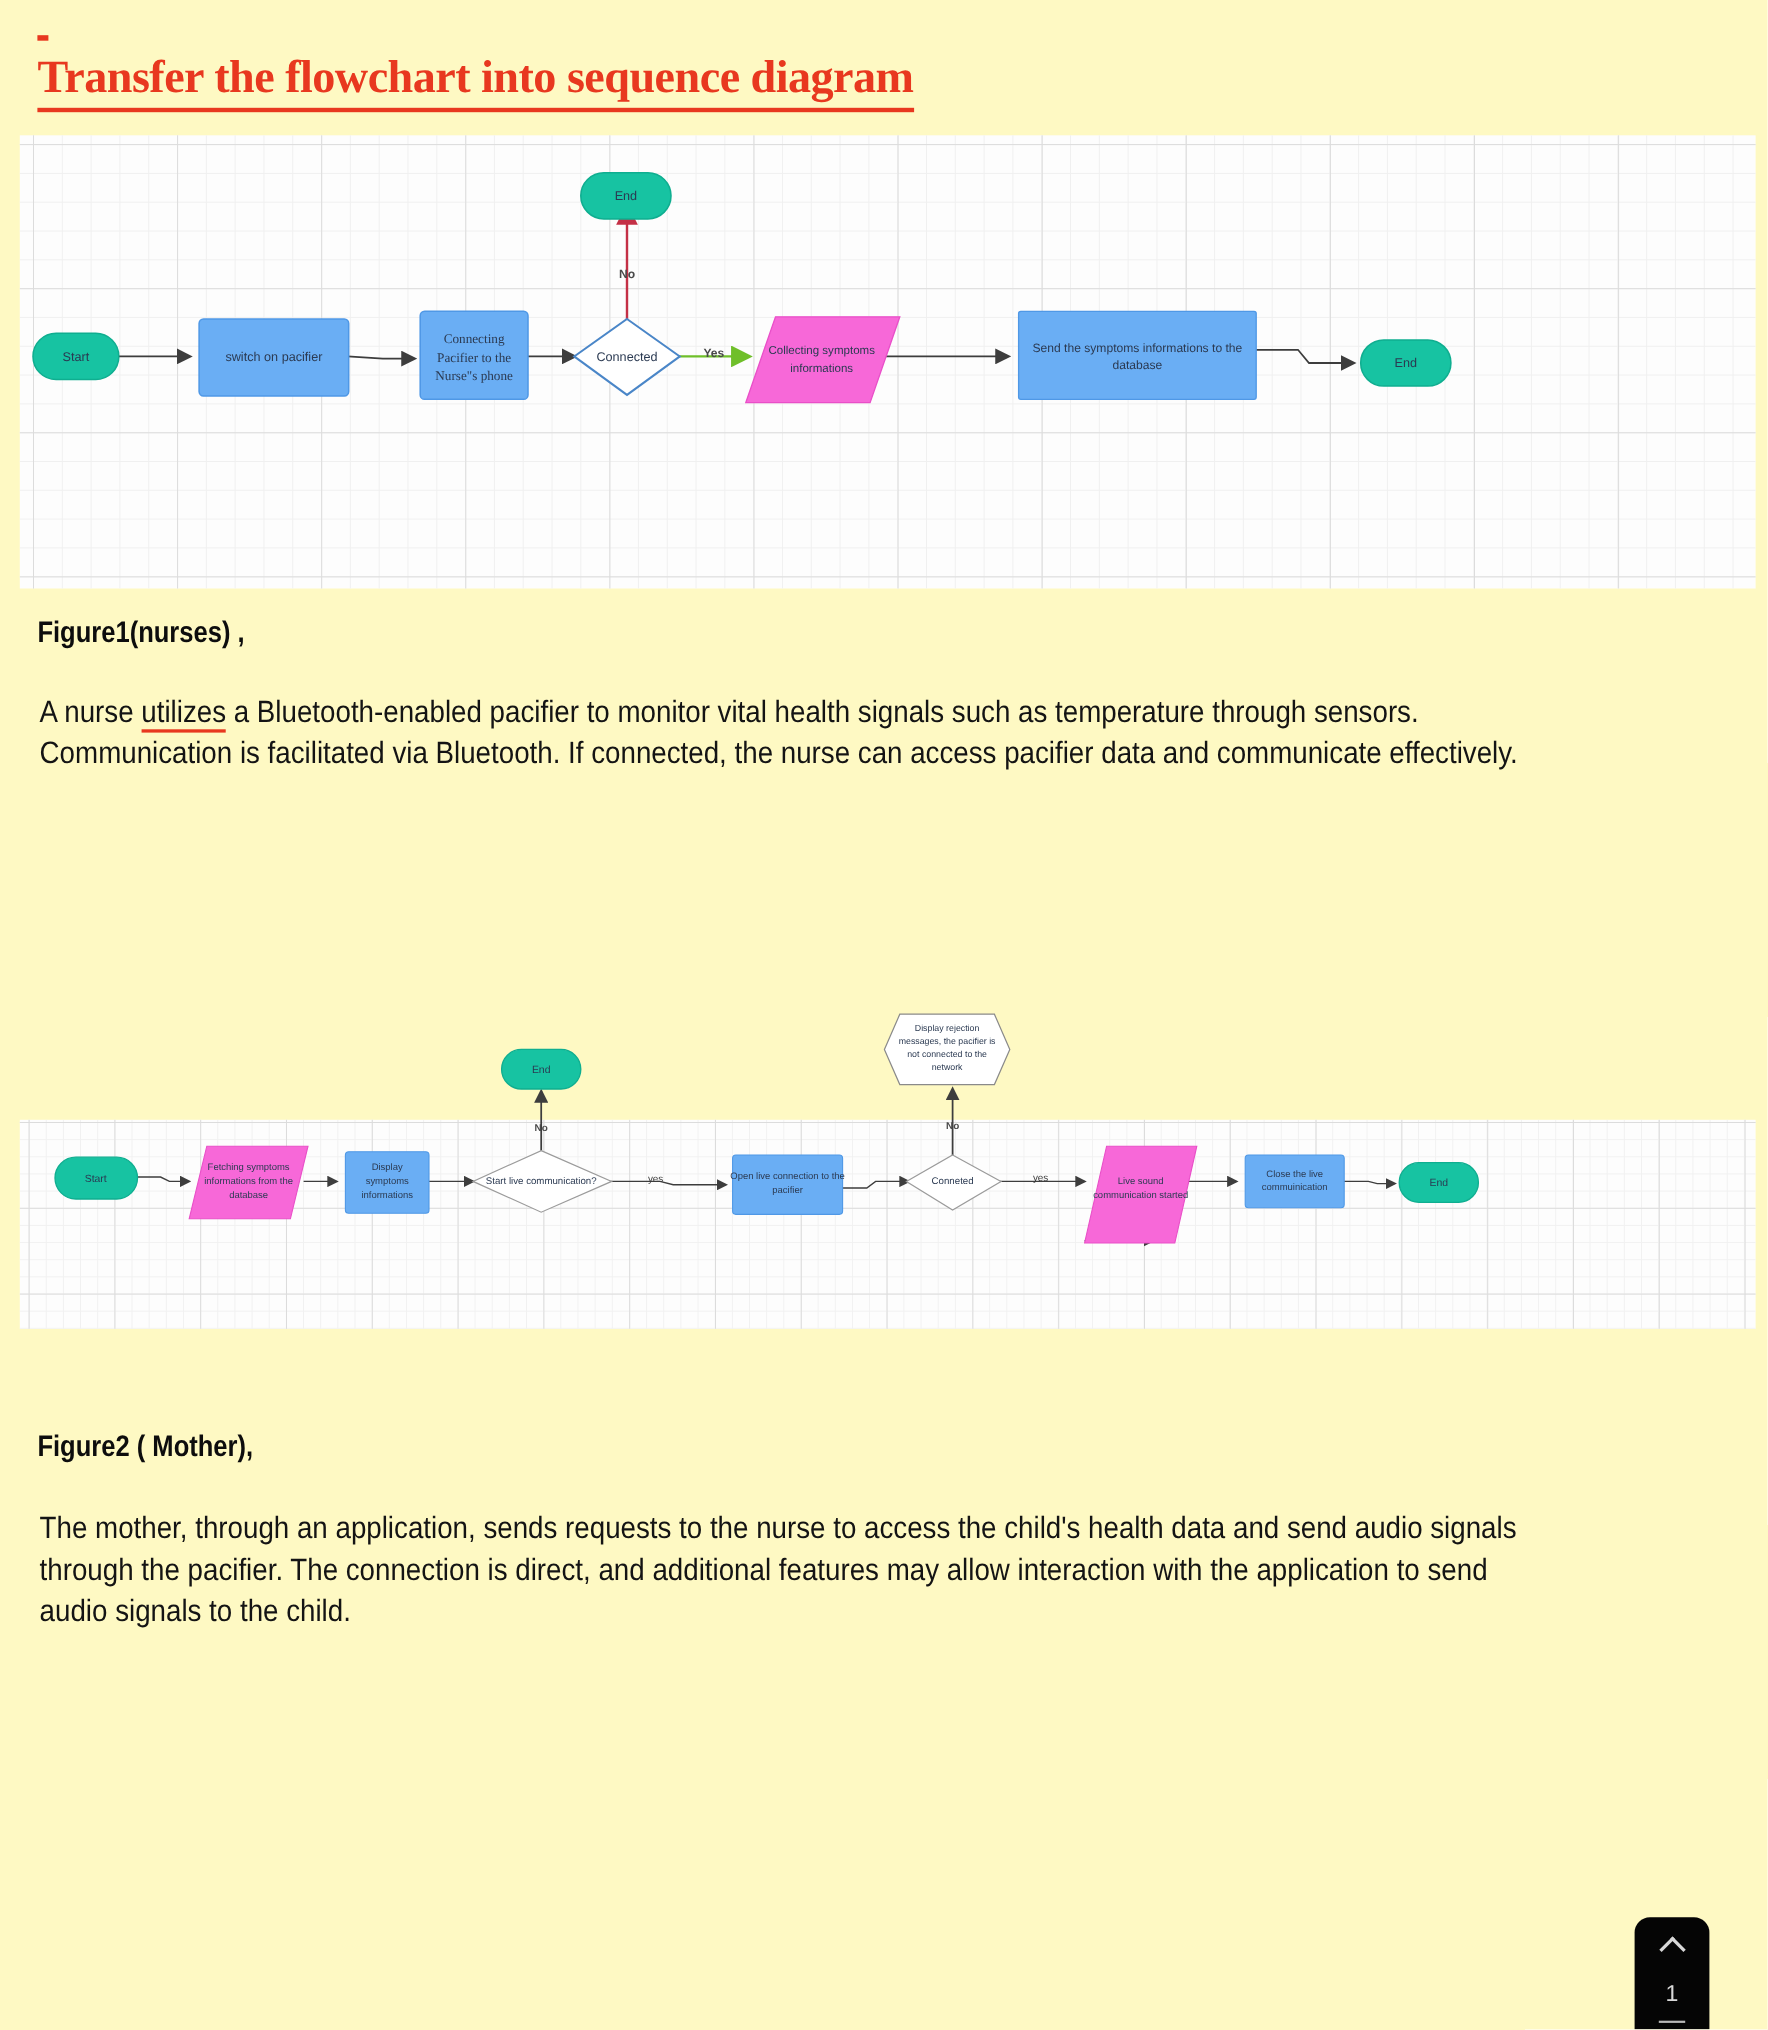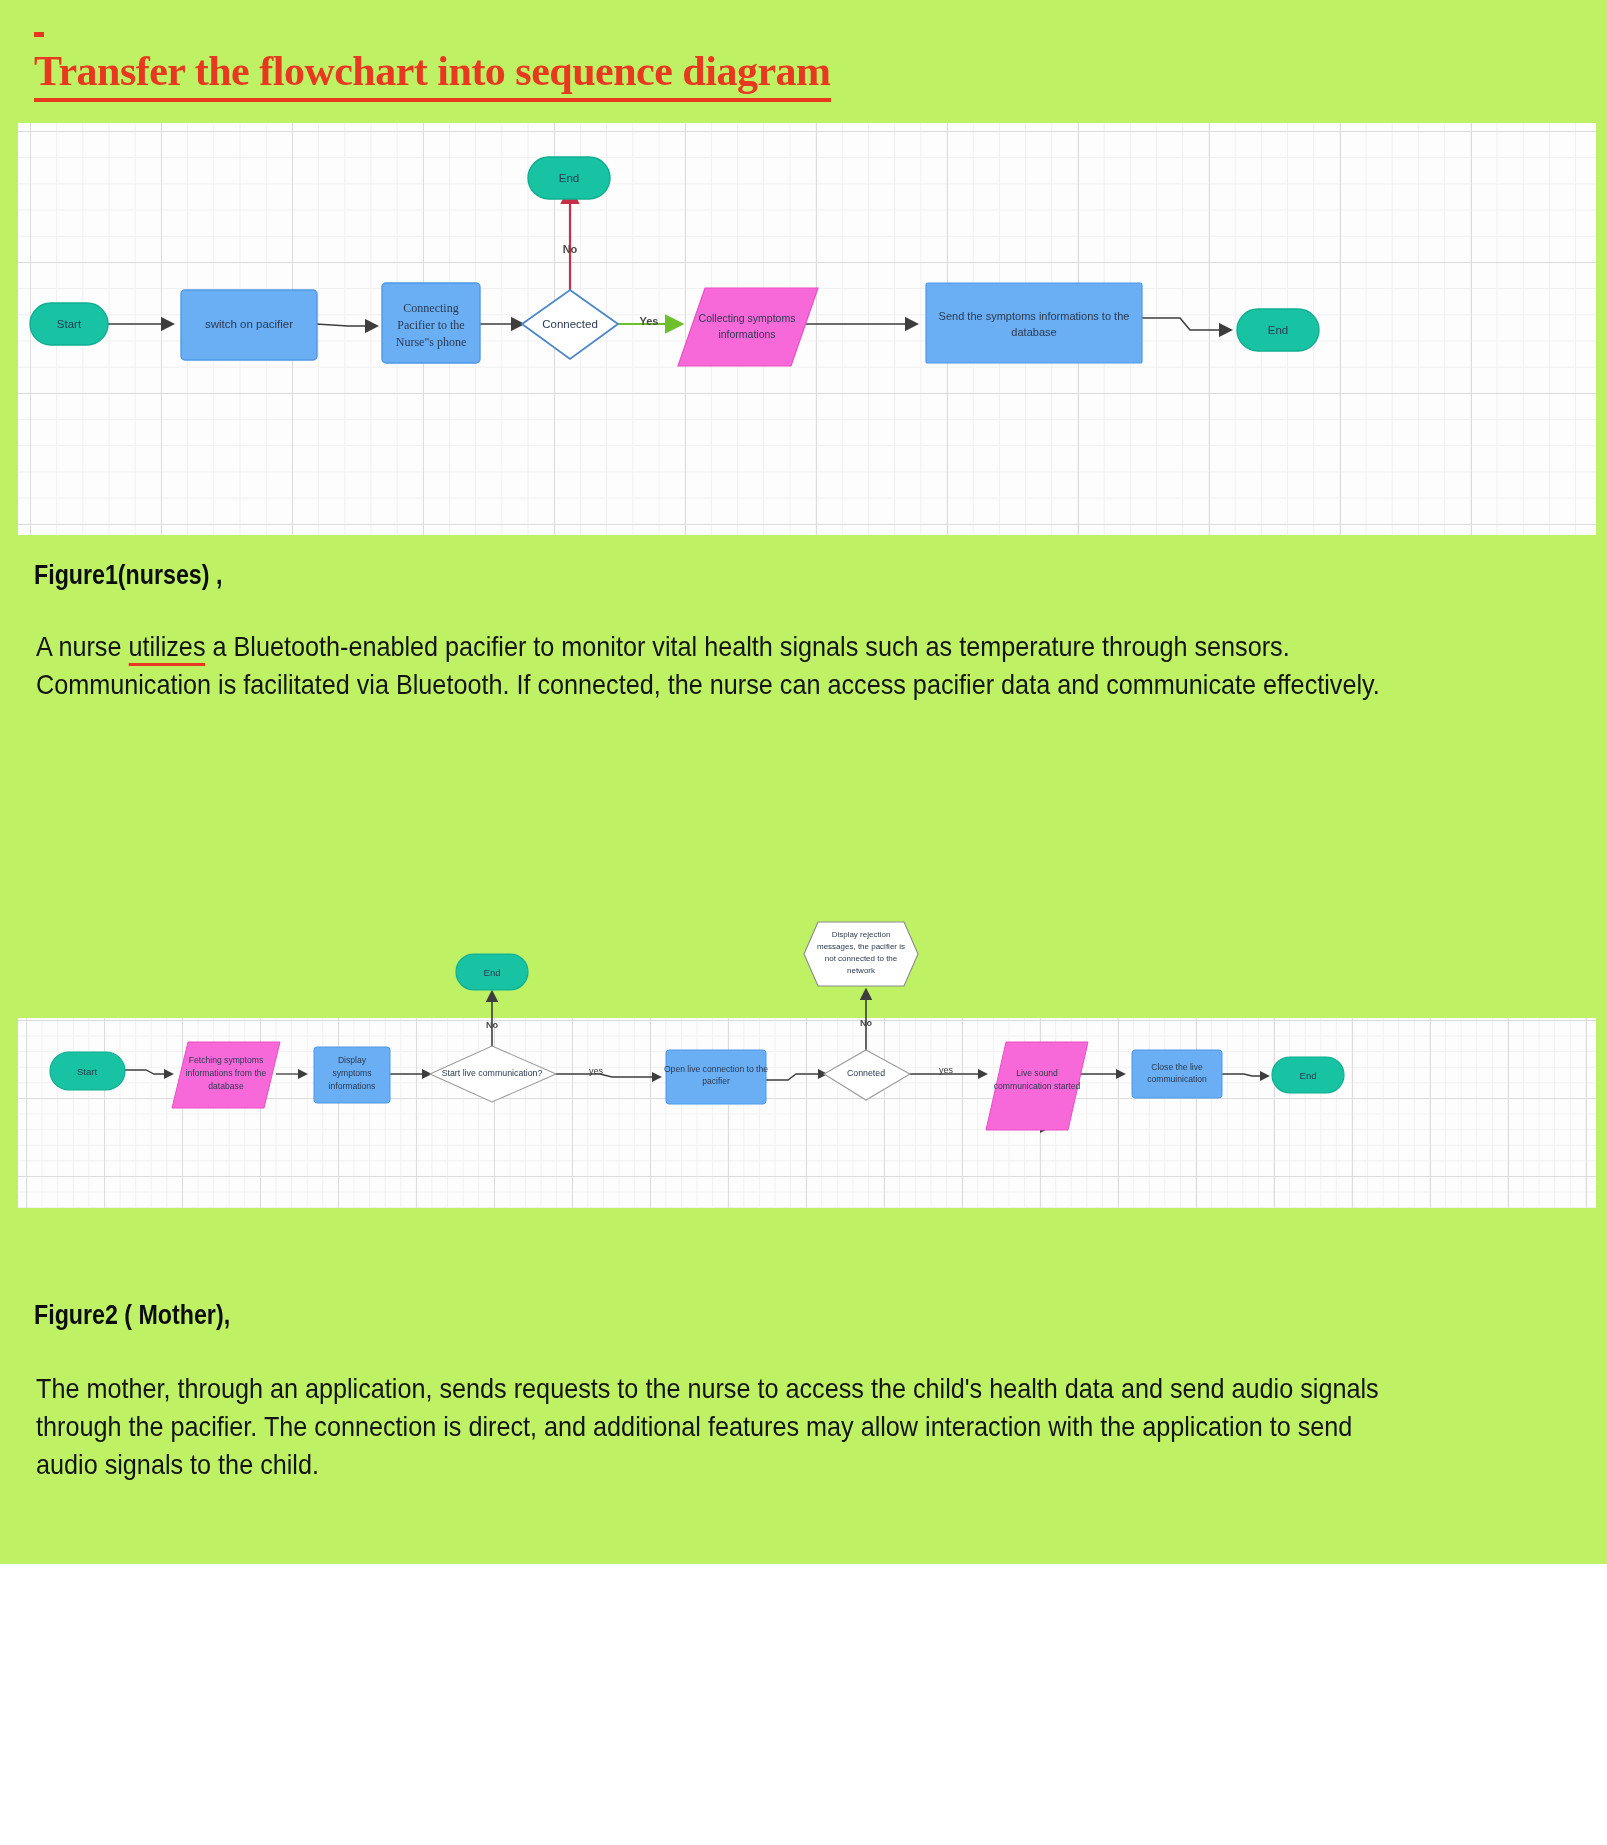--- a/index.html
+++ b/index.html
@@ -4,22 +4,22 @@
 <style>
   * { box-sizing: border-box; }
   html, body {
     margin: 0; padding: 0;
     background: #ffffff;
     font-family: "Liberation Sans", sans-serif;
   }
   #page {
     position: relative;
     width: 1607px;
-    height: 1564px;
-    background: #bef264;
+    height: 1845px;
+    background: #fef9c3;
     overflow: hidden;
   }
 
   
   .top-dash {
     position: absolute;
     left: 34px; top: 32px;
     width: 10px; height: 5px;
     background: #e8381f;
   }

